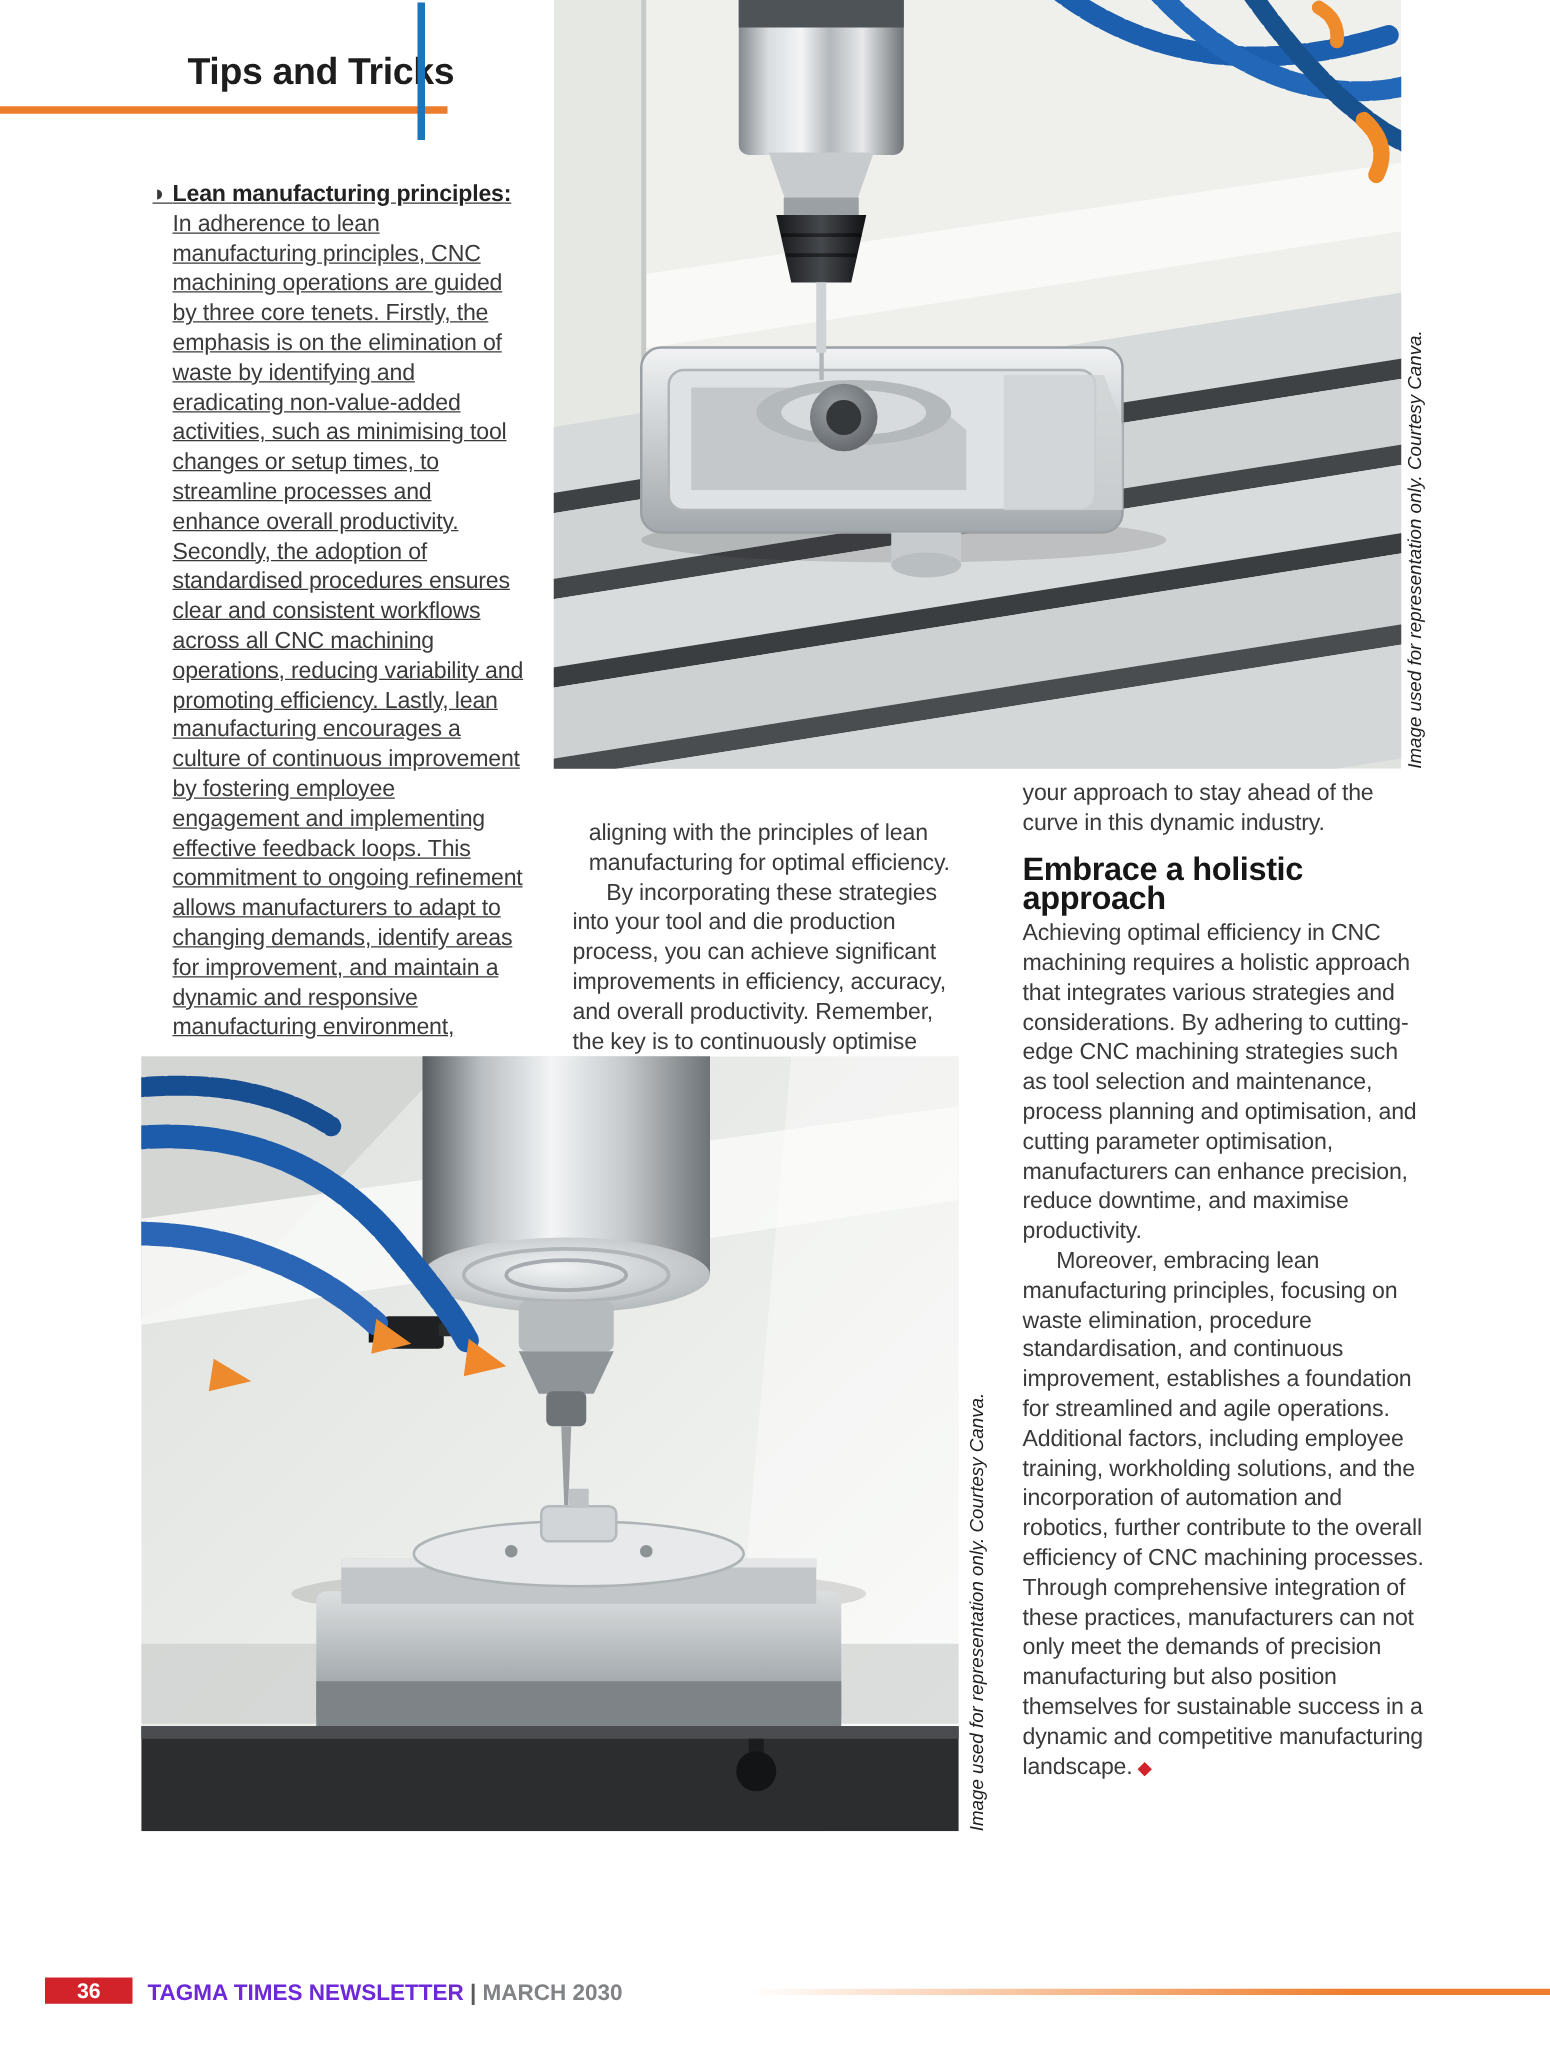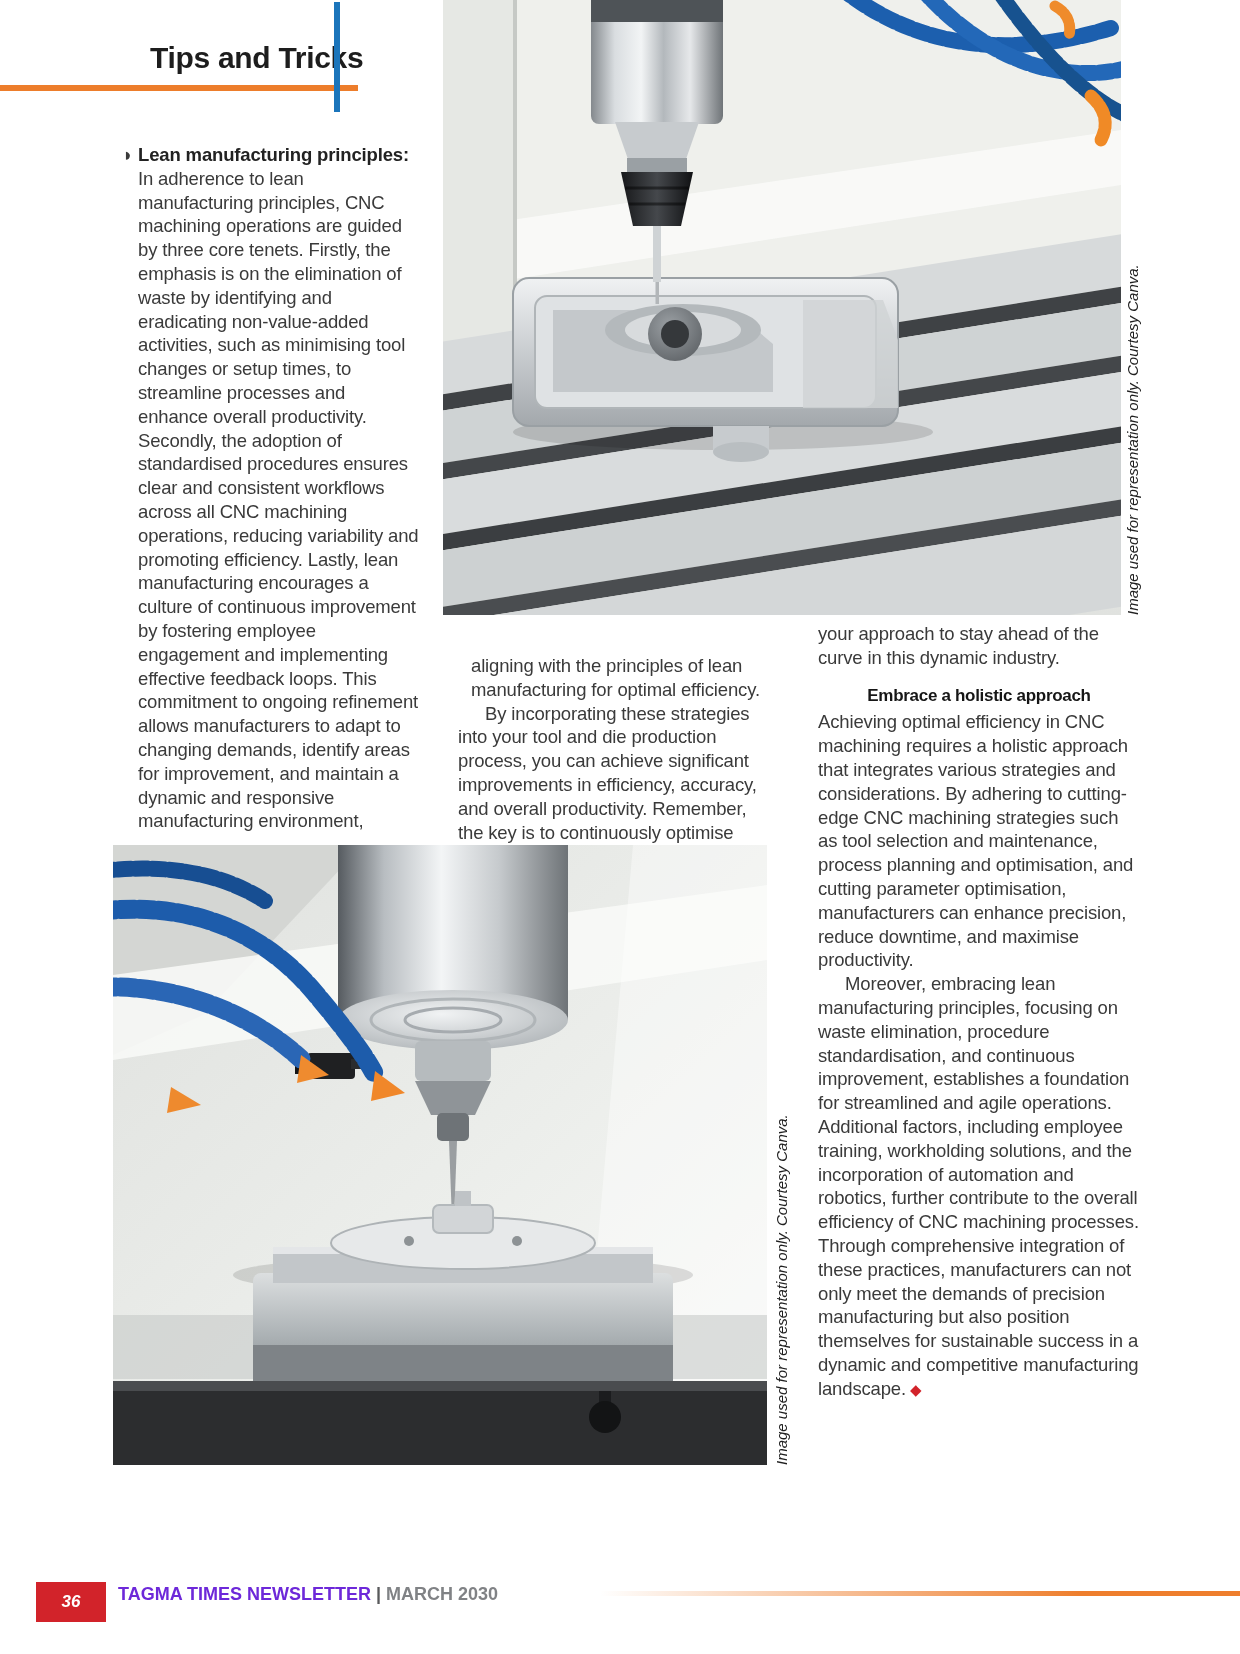--- a/index.html
+++ b/index.html
@@ -25,47 +25,47 @@
     background:#1B75BB;
   }
   
   .bodytext{
     font-size:18.5px;line-height:23.8px;letter-spacing:-.15px;color:#3a3a3a;
   }
   .col-left{position:absolute;left:122px;top:143px;width:298px;}
   .col-middle{position:absolute;left:458px;top:654px;width:308px;}
   .col-right{position:absolute;left:818px;top:622px;width:322px;}
   .col-left p,.col-middle p,.col-right p{margin:0;}
-  .bullet-para{padding-left:16px;text-indent:-16px;}
+  .bullet-para{padding-left:16px;text-indent:-16px;text-decoration:underline;}
   .bullet-para b{color:#222;}
   .hang-cont{padding-left:13px;}
   .indent-para{text-indent:27px;}
   .sub-heading{
-    margin:14px 0 3px 0;font-size:17px;font-weight:700;color:#161616;letter-spacing:-.3px;text-align:center;
+    margin:14px 0 3px 0;font-size:26px;font-weight:700;color:#161616;letter-spacing:-.3px;
   }
   .end-mark{color:#D2232A;font-size:15px;padding-left:4px;}
   
   .photo{position:absolute;margin:0;padding:0;}
   .photo svg{display:block;}
   .photo-top{left:443px;top:0;}
   .photo-bottom{left:113px;top:845px;}
   
   .vcap{
     position:absolute;width:22px;
     writing-mode:vertical-rl;transform:rotate(180deg);
     font-style:italic;font-size:15px;color:#1f1f1f;letter-spacing:0;
     white-space:nowrap;
   }
   .vcap-top{left:1124px;top:223px;height:392px;}
   .vcap-bottom{left:773px;top:1073px;height:392px;}
   
   .pagebox{
-    position:absolute;left:36px;top:1582px;width:70px;height:40px;
+    position:absolute;left:36px;top:1582px;width:70px;height:21px;
     background:#D2232A;color:#ffffff;font-weight:700;font-size:17px;
-    display:flex;align-items:center;justify-content:center;font-style:italic;
+    display:flex;align-items:center;justify-content:center;
   }
   .footline{
     position:absolute;left:118px;top:1582px;height:24px;line-height:24px;
     font-size:18px;font-weight:700;white-space:nowrap;
   }
   .footline .nl{color:#6d28d9;}
   .footline .sep{color:#58595B;padding:0 5px;}
   .footline .issue{color:#808285;}
   .footer-rule{
     position:absolute;left:600px;top:1591px;width:640px;height:5px;

